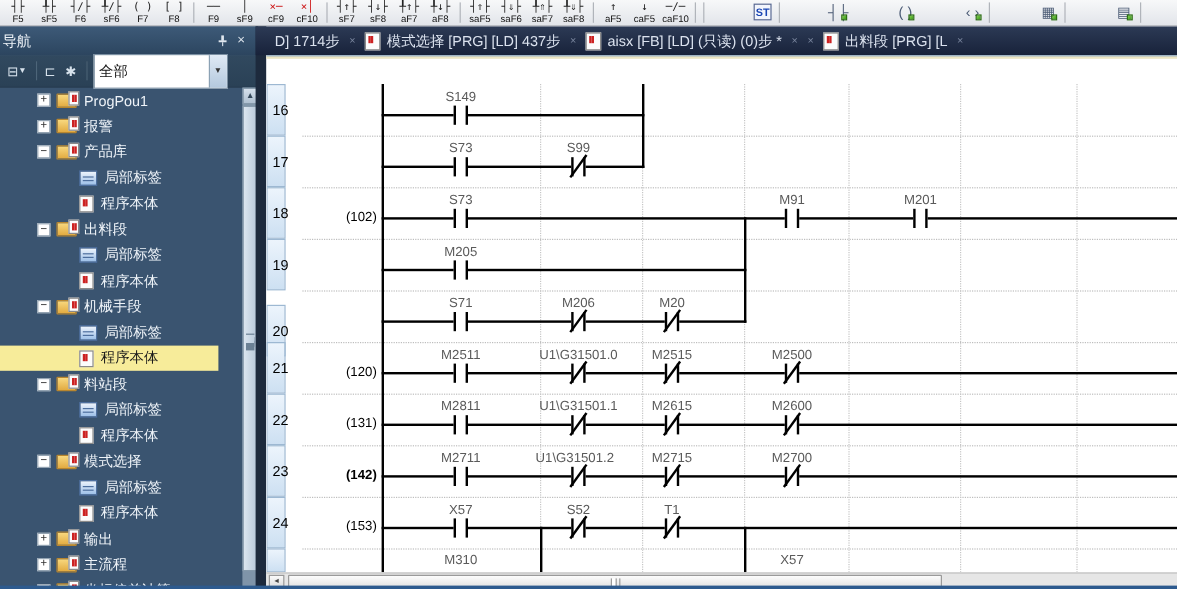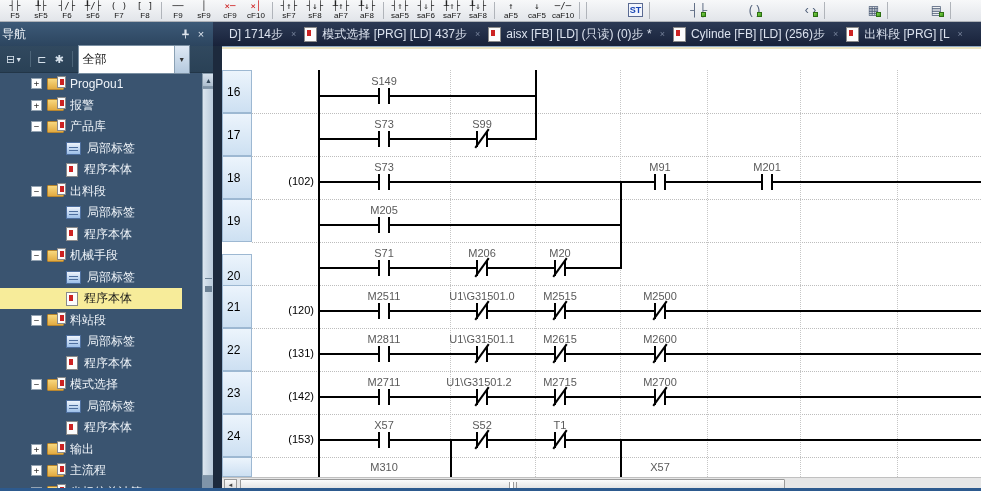--- a/index.html
+++ b/index.html
@@ -81,21 +81,21 @@
   #lheader { position:absolute; left:0; top:27px; width:759px; height:21px; border-bottom:2px solid #5d8fc0; background:#d6e6f7; }
   .hcell { position:absolute; top:0; height:19px; background:linear-gradient(#f6fafe,#d2e3f5);
     border-right:1px solid #aac2da; display:flex; align-items:center; justify-content:center; font-size:12px; color:#101c2c; }
   #hwrite { position:absolute; left:0; top:0; width:96px; height:19px; background:linear-gradient(#ffffff,#eef3f8);
     border-right:1px solid #9db8d2; display:flex; align-items:center; font-size:12px; color:#000; }
   #hwrite .lbl { padding-left:5px; flex:1; }
   #hwrite .dsep { width:1px; height:15px; border-left:1px dotted #b4c4d4; }
   #hwrite .darr { width:17px; display:flex; align-items:center; justify-content:center; font-size:7px; color:#555; }
   
   #lgrid { position:absolute; left:0; top:48px; width:759px; height:407px; background:#fff; overflow:hidden; }
-  .rnum { position:absolute; left:0; width:30px; height:43px; background:linear-gradient(#ecf4fc,#cde0f2);
+  .rnum { position:absolute; left:0; width:16px; height:43px; background:linear-gradient(#ecf4fc,#cde0f2);
     border:1px solid #9db8d2; font-size:12px; color:#000; display:flex; align-items:center; padding-left:4px; }
   .gdot-h { position:absolute; left:30px; right:0; height:0; border-top:1px dotted #bdbdbd; }
   .gdot-v { position:absolute; top:0; height:407px; width:0; border-left:1px dotted #c6c6c6; }
   .wire { position:absolute; height:2px; background:#000; }
   .vline { position:absolute; width:2px; background:#000; }
   .contact { position:absolute; width:12px; height:16px; border-left:2px solid #000; border-right:2px solid #000; background:#fff; }
   .nc-slash { position:absolute; left:3px; top:-4px; width:2px; height:23px; background:#000; transform:rotate(36deg); }
   .dev { position:absolute; transform:translateX(-50%); font-size:11px; color:#5a5a5a; white-space:nowrap; }
   .stmt { position:absolute; left:34px; width:58px; text-align:right; font-size:11px; color:#000; }
   
@@ -458,26 +458,20 @@
           <span>模式选择 [PRG] [LD] 437步</span>
         </div>
         <span class="tabx">×</span>
         <div class="tab">
           <span class="pgicon">
             <span class="rl"></span>
           </span>
           <span>aisx [FB] [LD] (只读) (0)步 *</span>
         </div>
         <span class="tabx">×</span>
-        <div class="tab">
-          <span class="pgicon">
-            <span class="rl"></span>
-          </span>
-          <span>Cylinde [FB] [LD] (256)步</span>
-        </div>
         <span class="tabx">×</span>
         <div class="tab">
           <span class="pgicon">
             <span class="rl"></span>
           </span>
           <span>出料段 [PRG] [L</span>
         </div>
         <span class="tabx">×</span>
       </div>
     <div id="accent"></div>
@@ -563,21 +557,21 @@
         <div class="dev" style="left: 260px; top: 263px;">U1\G31501.1</div>
         <div class="contact" style="left: 332px; top: 276px;">
           <span class="nc-slash"></span>
         </div>
         <div class="dev" style="left: 338px; top: 263px;">M2615</div>
         <div class="contact" style="left: 432px; top: 276px;">
           <span class="nc-slash"></span>
         </div>
         <div class="dev" style="left: 438px; top: 263px;">M2600</div>
         <div class="rnum" style="top: 301px;">23</div>
-        <div class="stmt" style="top: 320px;">(142)</div>
+        <div class="stmt" style="top: 320px; font-weight: bold;">(142)</div>
         <div class="wire" style="left: 96px; top: 326px; width: 665px;"></div>
         <div class="contact" style="left: 156px; top: 319px;"></div>
         <div class="dev" style="left: 162px; top: 306px;">M2711</div>
         <div class="contact" style="left: 254px; top: 319px;">
           <span class="nc-slash"></span>
         </div>
         <div class="dev" style="left: 257px; top: 306px;">U1\G31501.2</div>
         <div class="contact" style="left: 332px; top: 319px;">
           <span class="nc-slash"></span>
         </div>

